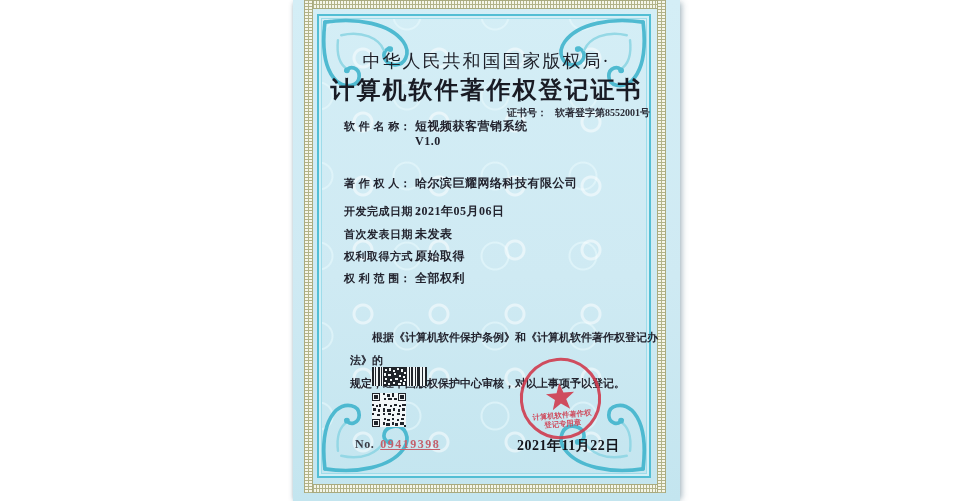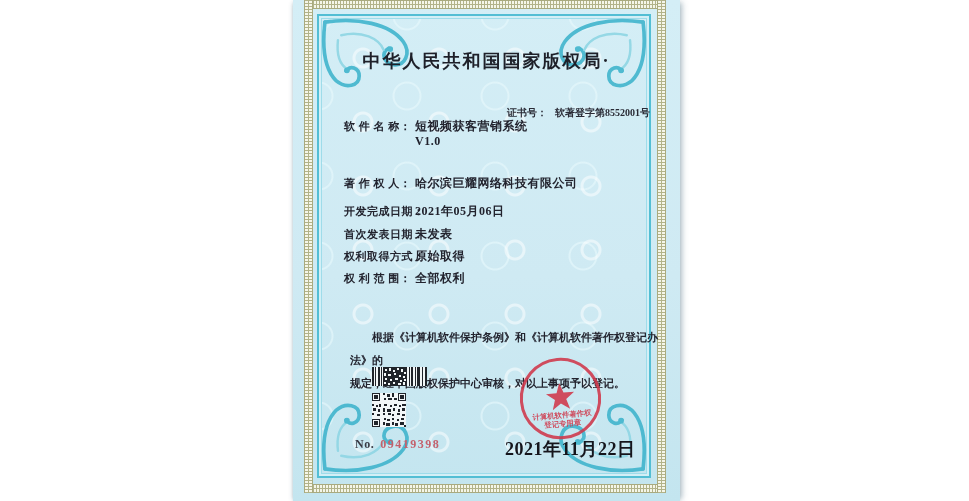--- a/index.html
+++ b/index.html
@@ -34,43 +34,43 @@
 
   .flourish{position:absolute;width:98px;height:76px;opacity:.9;}
   .fl-tl{left:27px;top:16px;}
   .fl-tr{right:32px;top:16px;transform:scaleX(-1);}
   .fl-bl{left:27px;bottom:26px;transform:scaleY(-1);}
   .fl-br{right:32px;bottom:26px;transform:scale(-1,-1);}
 
   
   .content{position:absolute;left:0;top:0;width:387px;height:501px;color:#22232e;}
   .issuer{position:absolute;left:0;right:0;top:49px;text-align:center;
-    font-size:18px;font-weight:bold;letter-spacing:2px;color:#1e2029;}
+    font-size:18px;font-weight:normal;letter-spacing:2px;color:#1e2029;}
   .cert-title{position:absolute;left:0;right:0;top:74px;text-align:center;
     font-size:24px;font-weight:bold;letter-spacing:2px;color:#191b24;}
   .certno{position:absolute;right:30px;top:106px;font-size:10px;font-weight:bold;color:#2a2b36;}
   .certno .lbl{margin-right:8px;}
 
   .row{position:absolute;left:0;width:360px;white-space:pre;}
   .row .lab{position:absolute;left:51px;top:0;font-size:11px;font-weight:bold;letter-spacing:.5px;}
   .row .val{position:absolute;left:122px;top:-1px;font-size:12px;font-weight:bold;letter-spacing:.5px;text-align:center;}
 
   .statement{position:absolute;left:45px;top:314px;width:318px;margin:12px;
     font-size:11px;font-weight:bold;line-height:23px;color:#23242f;}
   .statement .ln{display:block;}
   .statement .ln.first{text-indent:2em;}
 
   .barcode{position:absolute;left:79px;top:367px;width:55px;height:19px;}
   .qrcode{position:absolute;left:79px;top:393px;width:34px;height:34px;}
 
   .serial{position:absolute;left:62px;top:437px;font-size:12px;font-weight:bold;color:#3a3b45;letter-spacing:.5px;}
-  .serial .num{color:#c4606c;margin-left:6px;letter-spacing:1.5px;}
+  .serial .num{color:#c4606c;margin-left:6px;letter-spacing:1.5px;text-decoration:underline;}
 
   .seal{position:absolute;left:224px;top:355px;width:87px;height:87px;opacity:.88;transform:rotate(-5deg);}
-  .issue-date{position:absolute;left:212px;top:437px;font-size:18px;font-weight:bold;color:#15151c;letter-spacing:.5px;}
+  .issue-date{position:absolute;left:224px;top:437px;font-size:14px;font-weight:bold;color:#15151c;letter-spacing:.5px;}
 </style>
 </head>
 <body>
 
 <div class="stage">
 
   <svg width="0" height="0" style="position:absolute">
     <defs>
       <symbol id="flourish" viewBox="0 0 120 90">
         <g fill="none" stroke="#41b5cd" stroke-width="4.5" stroke-linecap="round">
@@ -105,20 +105,21 @@
     <svg class="flourish fl-bl">
         <use href="#flourish"></use>
       </svg>
     <svg class="flourish fl-br">
         <use href="#flourish"></use>
       </svg>
 
     <div class="content">
 
       <div class="issuer">中华人民共和国国家版权局·</div>
+      <div class="cert-title">计算机软件著作权登记证书</div>
 
       <div class="certno">
         <span class="lbl">证书号：</span><span>软著登字第8552001号</span>
       </div>
 
       <div class="row" style="top:119px">
         <span class="lab">软 件 名 称：</span>
         <span class="val">短视频获客营销系统</span>
       </div>
       <div class="row" style="top:135px">

